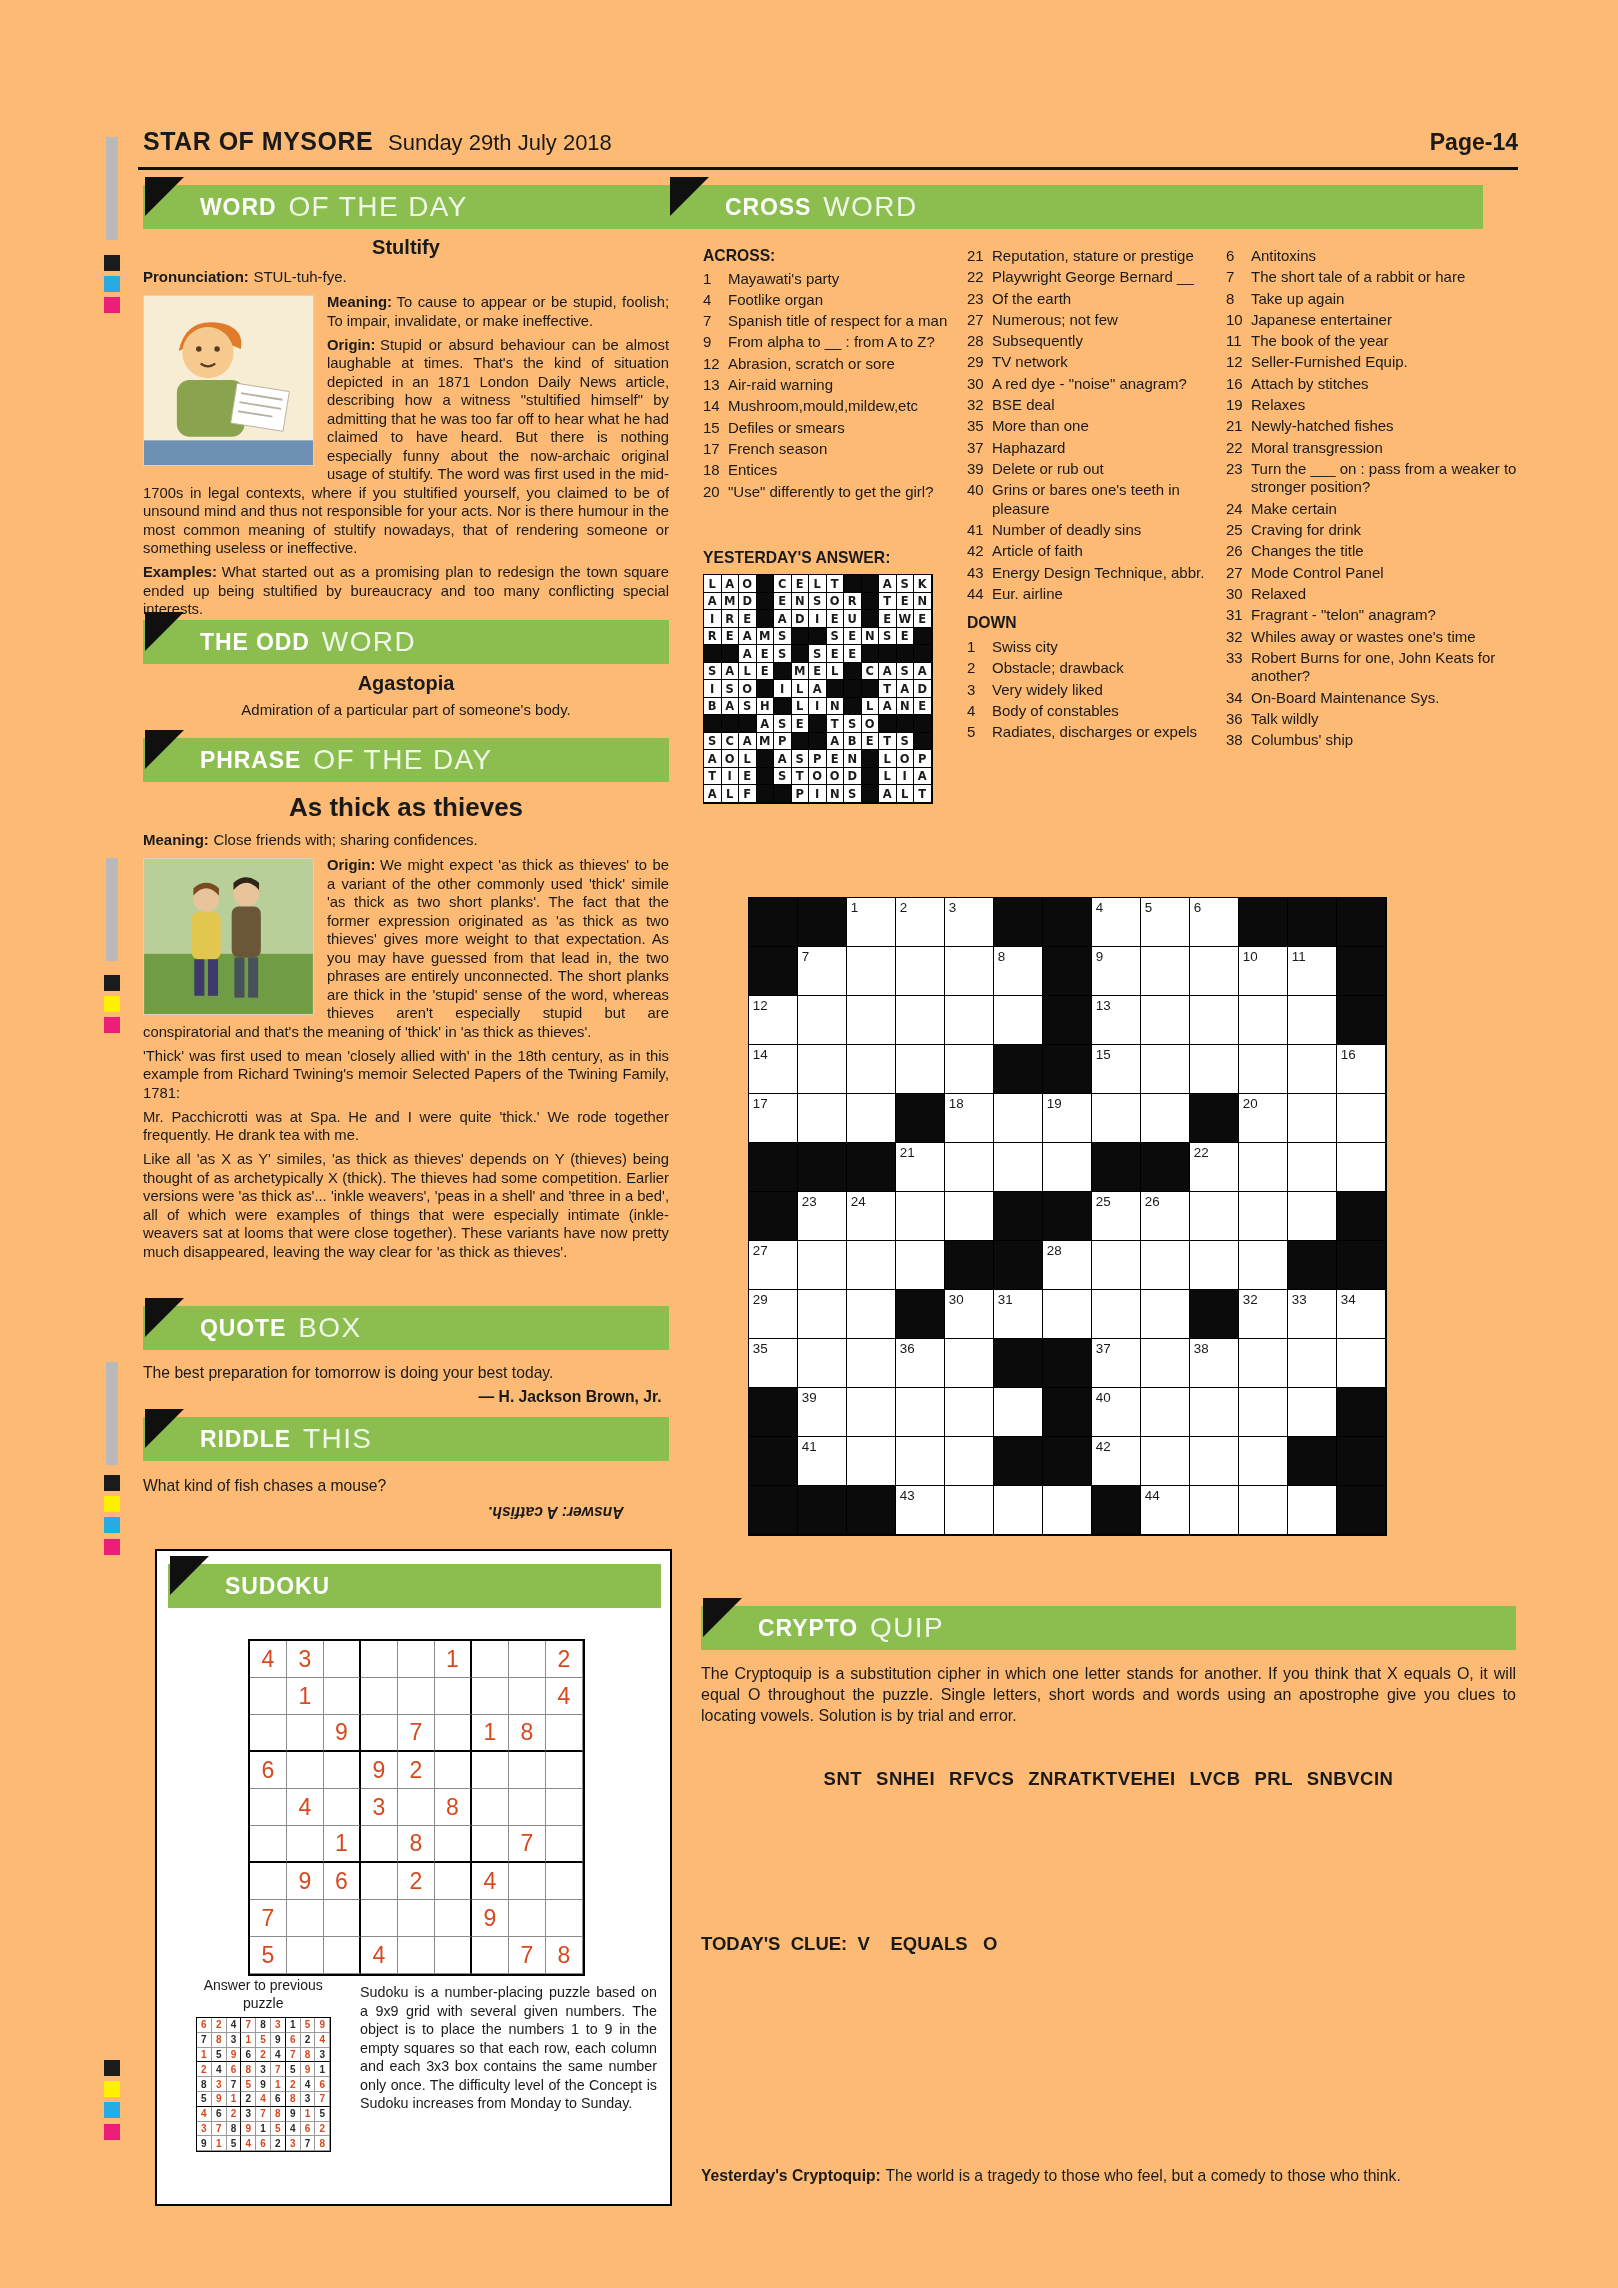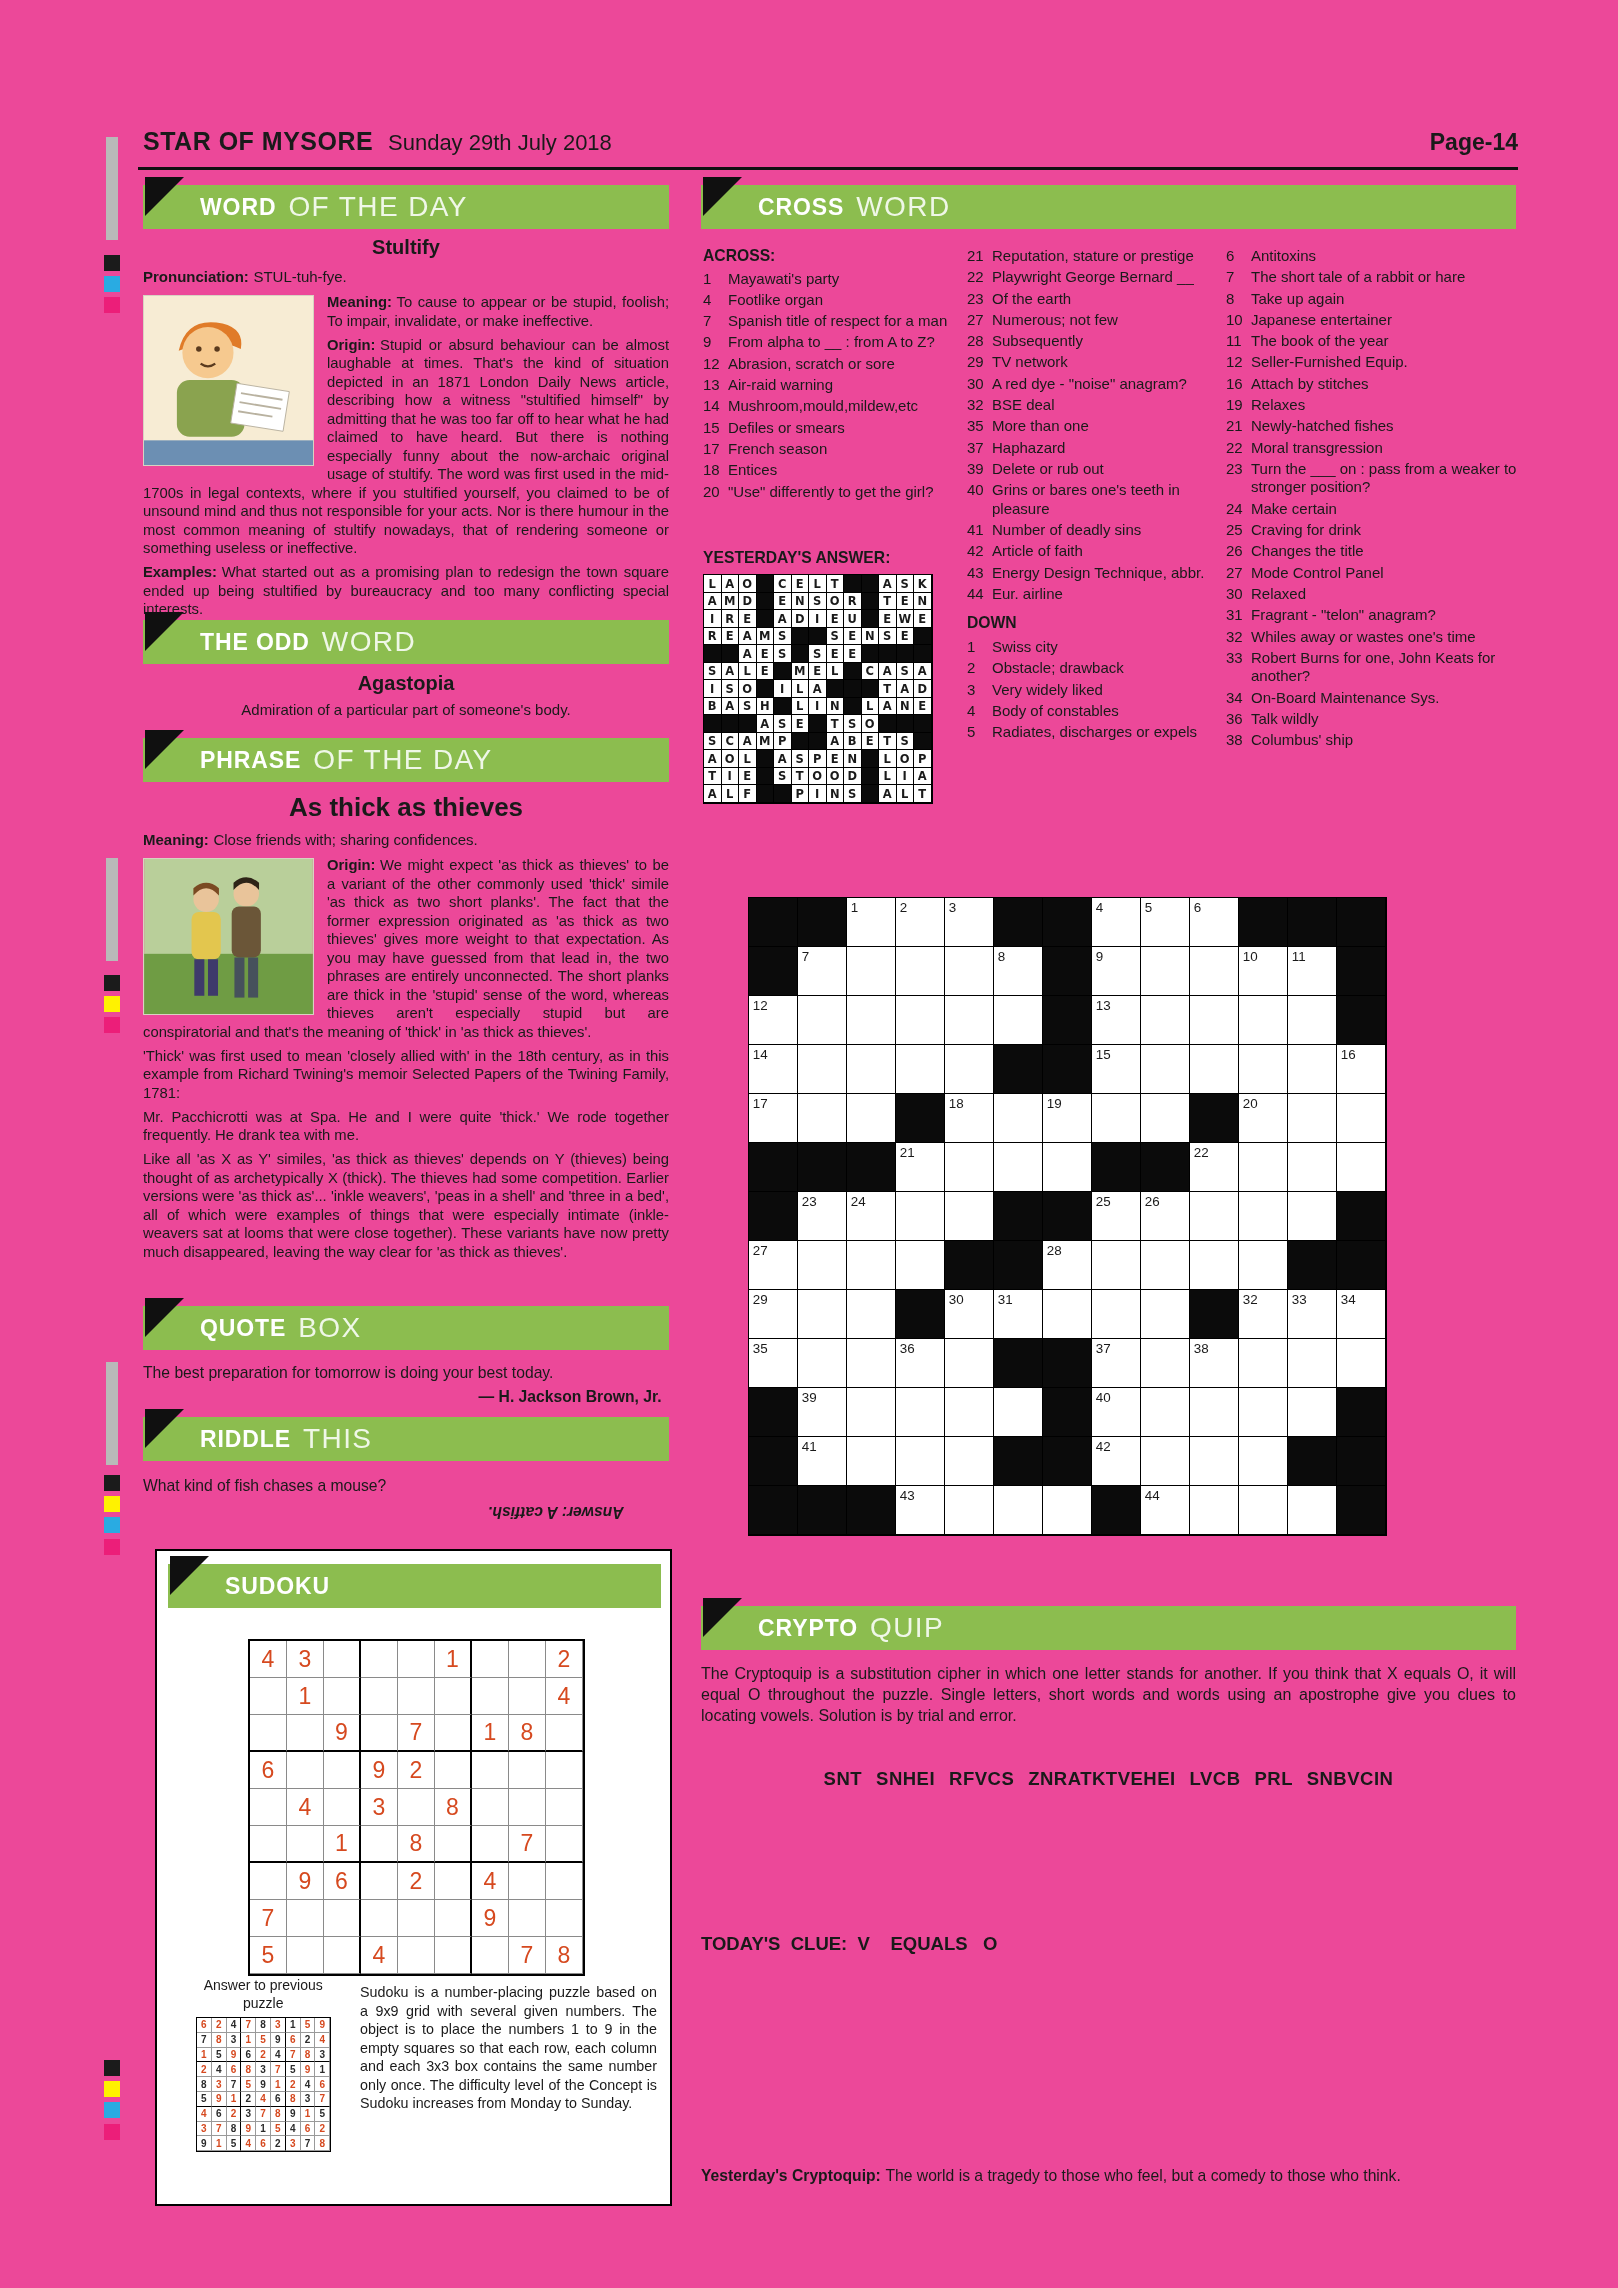--- a/index.html
+++ b/index.html
@@ -1,18 +1,18 @@
 <!DOCTYPE html>
 <html style="font-size:14.8px"><head>
 <meta charset="utf-8">
 <style>
   *{margin:0;padding:0;box-sizing:border-box}
   html,body{background:#dddddd}
   body{font-family:"Liberation Sans",sans-serif;color:#1a1a1a}
-  .page{position:relative;width:1619px;height:2289px;background:#ec4899;overflow:hidden;margin:0 auto}
+  .page{position:relative;width:1619px;height:2289px;background:#fdba74;overflow:hidden;margin:0 auto}
   .abs{position:absolute}
 
   
   .regbar{position:absolute;left:106px;width:12px;height:103px;background:#b9b9b9}
   .regsq{position:absolute;left:104px;width:15.7px;height:15.7px}
 
   
   .masthead{left:143px;top:127px;font-size:25px;font-weight:bold;letter-spacing:0.5px}
   .pagedate{left:388px;top:130px;font-size:22px;font-weight:normal}
   .pagenum{right:101px;top:129px;font-size:23px;font-weight:bold}
@@ -363,21 +363,21 @@
         <div class="msc red">4</div>
         <div class="msc red">6</div>
         <div class="msc vr">2</div>
         <div class="msc red">3</div>
         <div class="msc">7</div>
         <div class="msc red">8</div>
       </div>
     <div class="abs sud-about" style="left:203px;top:432px;width:297px" data-bind="sudoku.about">Sudoku is a number-placing puzzle based on a 9x9 grid with several given numbers. The object is to place the numbers 1 to 9 in the empty squares so that each row, each column and each 3x3 box contains the same number only once. The difficulty level of the Concept is Sudoku increases from Monday to Sunday.</div>
   </div>
 
-  <div class="bar" style="left:701px;top:185px;width:815px">
+  <div class="bar" style="left:668px;top:185px;width:815px">
     <span class="tri"></span>
     <span class="bar-bold" data-bind="crossword.bar_bold">CROSS</span>
     <span class="bar-light" data-bind="crossword.bar_light">WORD</span>
   </div>
 
   <div class="abs cluecol" style="left:703px;top:247px;width:258px;height:646px">
     <div class="cluelabel" data-bind="crossword.across_label">ACROSS:</div>
     <div id="cw-col1-list">
         <div class="clue">
           <span class="cn">1</span>

